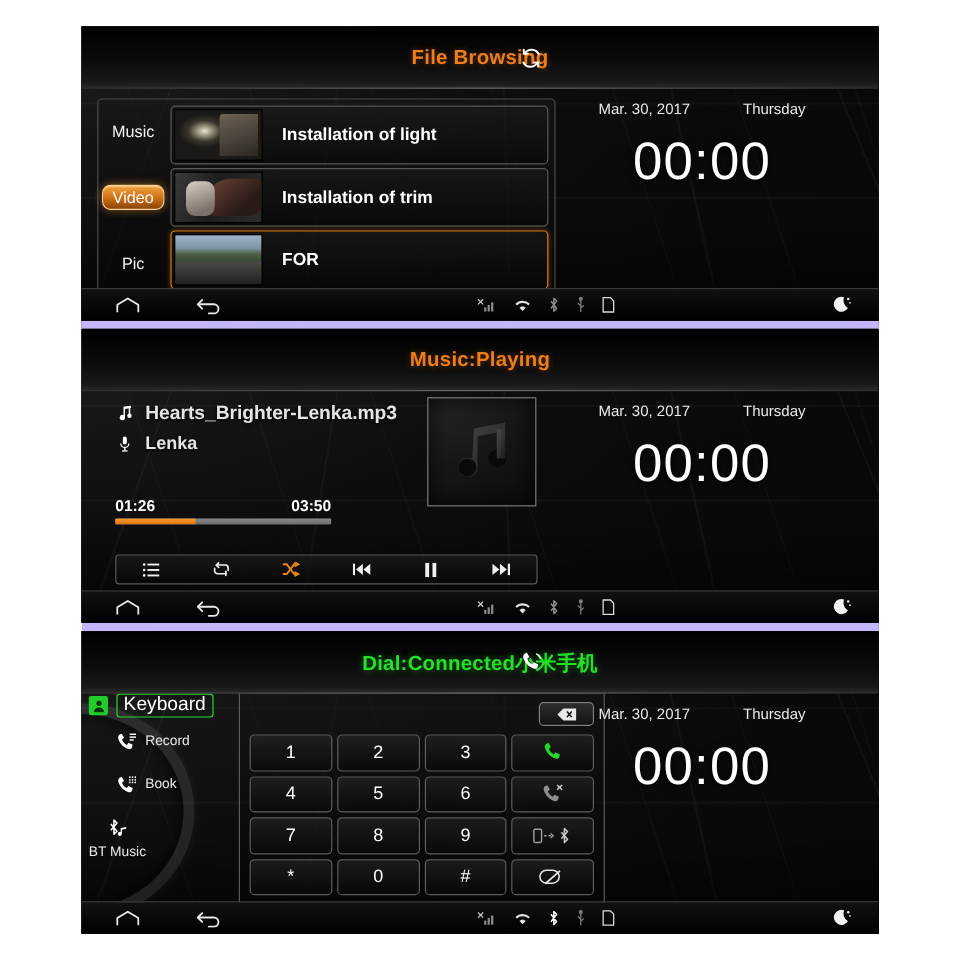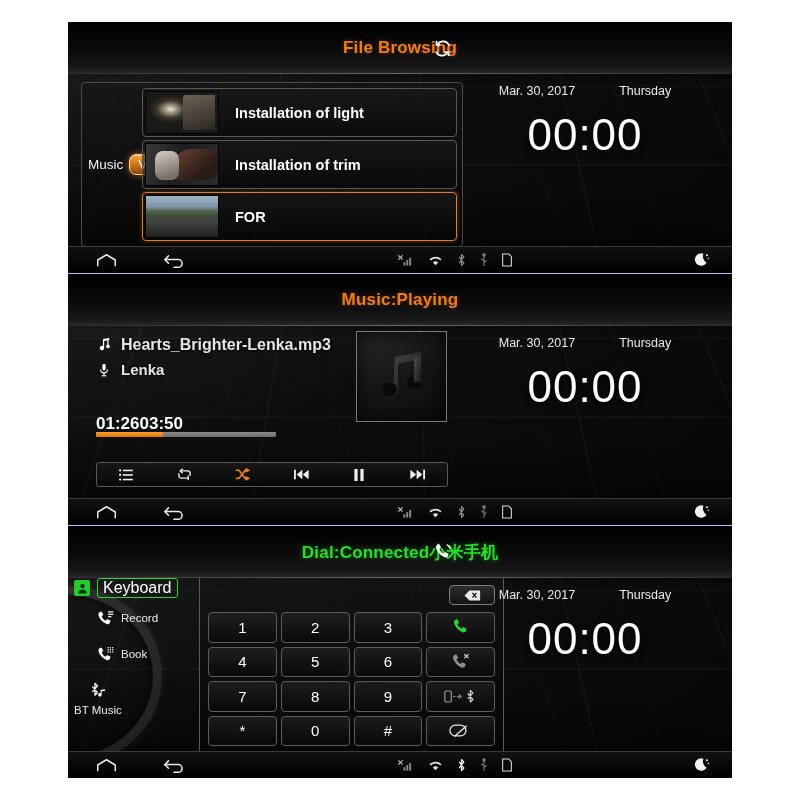--- a/index.html
+++ b/index.html
@@ -4,21 +4,21 @@
 <style>
   * { box-sizing: border-box; margin:0; padding:0; }
   html,body { width:800px; height:800px; background:#ffffff; }
   body { font-family:"Liberation Sans", sans-serif; overflow:hidden; }
 
   .stack { position:absolute; left:68px; top:22px; width:664px; height:756px; }
 
   .unit {
     position:relative; width:664px; height:252px;
     background:#060606;
-    border-bottom:1px solid #c4b5fd;
+    border-bottom:7px solid #c4b5fd;
     overflow:hidden;
   }
   .unit:last-child { border-bottom:none; }
 
   
   .grid {
     position:absolute; inset:0;
     background:
       linear-gradient(90deg, rgba(255,255,255,0.035) 1px, transparent 1px) 0 0/86px 100%,
       linear-gradient(0deg, rgba(255,255,255,0.030) 1px, transparent 1px) 0 0/100% 44px,
@@ -73,21 +73,21 @@
   .nav-r { position:absolute; right:22px; }
   .navbtn { width:24px; height:18px; display:flex; align-items:center; justify-content:center; }
 
   
   .fb-box {
     position:absolute; left:13px; top:60px; width:382px; height:165px;
     border:1px solid #4b4b4b; border-radius:4px; z-index:4;
     background:linear-gradient(180deg, rgba(24,24,24,.55), rgba(6,6,6,.55));
   }
   .fb-tabs { position:absolute; left:0; top:0; width:58px; height:100%;
-    display:flex; flex-direction:row; justify-content:space-around; align-items:center; }
+    display:flex; flex-direction:column; justify-content:space-around; align-items:center; }
   .fb-tab { color:#f2f2f2; font-size:13.5px; padding:2px 6px; white-space:nowrap; }
   .fb-tab.sel {
     color:#fff; font-weight:normal;
     background:linear-gradient(180deg,#f0a33c 0%,#d2761a 48%,#8b4407 100%);
     border:1px solid #ffcf8f; border-radius:7px; padding:2px 8px;
     box-shadow:0 0 7px rgba(240,150,50,.55), inset 0 1px 0 rgba(255,255,255,.35);
     position:relative;
   }
   .fb-list { position:absolute; left:60px; top:5px; right:5px; bottom:5px;
     display:flex; flex-direction:column; justify-content:space-between; }
@@ -121,21 +121,21 @@
   .mu-line { display:flex; align-items:center; gap:9px; color:#e5e5e5; margin-bottom:7px;
     font-size:16px; font-weight:bold; text-shadow:0 1px 3px #000; }
   .mu-line.sm { font-size:15px; }
   .mu-ico { width:16px; display:flex; justify-content:center; color:#fff; }
   .mu-art { position:absolute; left:288px; top:57px; width:91px; height:91px; z-index:4;
     border:1px solid #7a7a7a;
     background:linear-gradient(150deg,#2a2a2a 0%,#171717 48%,#0d0d0d 100%);
     display:flex; align-items:center; justify-content:center;
     box-shadow:inset 0 0 22px rgba(0,0,0,.9); }
   .mu-times { position:absolute; left:28px; top:140px; width:180px; z-index:4;
-    display:flex; justify-content:flex-start; color:#fff; font-size:17px; font-weight:bold; }
+    display:flex; justify-content:space-between; color:#fff; font-size:13px; font-weight:bold; }
   .mu-bar { position:absolute; left:28px; top:158px; width:180px; height:5px; z-index:4;
     background:linear-gradient(180deg,#8d8d8d,#6a6a6a); border-radius:1px; overflow:hidden; }
   .mu-fill { height:100%; background:linear-gradient(180deg,#fb9d2c,#e2720c); }
   .mu-ctrl { position:absolute; left:28px; top:188px; width:352px; height:25px; z-index:4;
     border:1px solid #5a5a5a; border-radius:3px; display:flex;
     background:linear-gradient(180deg, rgba(34,34,34,.55), rgba(8,8,8,.55)); }
   .mu-btn { flex:1; display:flex; align-items:center; justify-content:center; color:#f0f0f0; }
   .mu-btn.act { color:#e9821d; }
 
   

